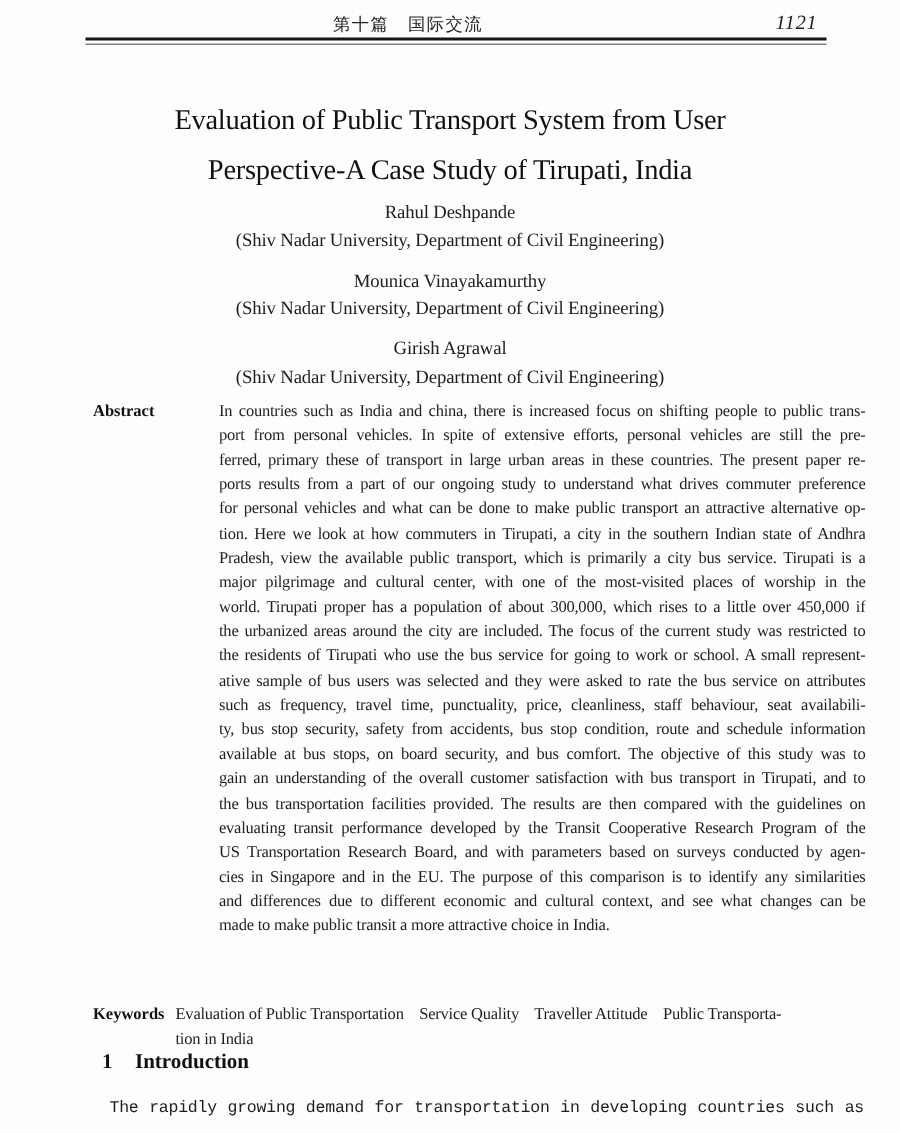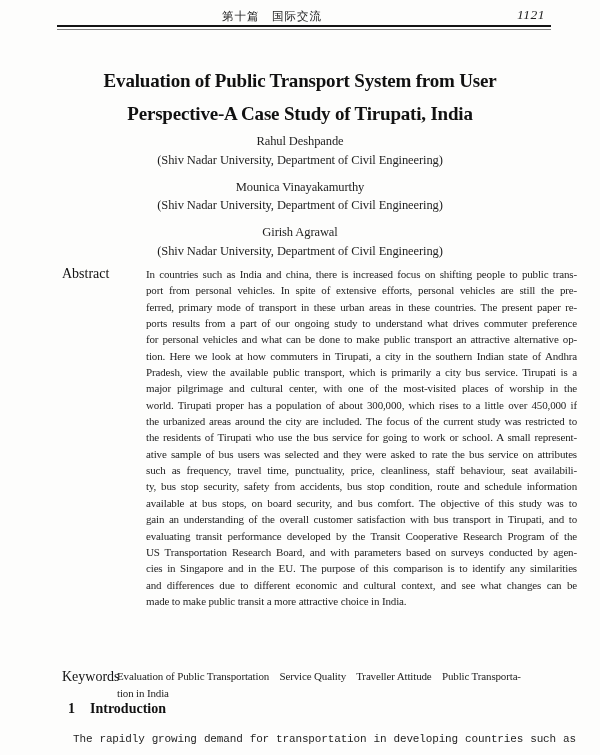--- a/index.html
+++ b/index.html
@@ -25,40 +25,40 @@
   .head-rule {
     position: absolute; top: 25px; left: 57px; width: 494px;
     height: 2px;
     border-top: 2px solid #141414;
     border-bottom: 1px solid #7e7e7e;
   }
 
   
   .paper-title {
     position: absolute; top: 64px; left: 0; width: 600px;
-    text-align: center; font-weight: bold; font-size: 19px;
+    text-align: center; font-weight: normal; font-size: 19px;
     line-height: 33px; color: #111; letter-spacing: -0.2px;
   }
 
   
   .authors {
     position: absolute; top: 132px; left: 0; width: 600px;
     text-align: center; font-size: 12.5px; letter-spacing: -0.1px;
   }
   .author-block { margin-bottom: 8.5px; }
   .author-block div { line-height: 18.6px; }
 
   
   .abstract {
     position: absolute; top: 266px; left: 62px; width: 515px;
     font-size: 11px;
   }
   .block-label {
     float: left; width: 55px;
-    font-weight: normal; font-size: 14px; color: #111;
+    font-weight: bold; font-size: 11px; color: #111;
     line-height: 16.35px;
   }
   .abstract-text { margin-left: 84px; letter-spacing: -0.15px; }
   .abstract-text .tline {
     height: 16.35px; line-height: 16.35px; overflow: hidden;
     text-align: justify; text-align-last: justify;
   }
   .abstract-text .tline:last-child { text-align: left; text-align-last: left; }
 
   
@@ -112,34 +112,35 @@
       <div>Girish Agrawal</div>
       <div>(Shiv Nadar University, Department of Civil Engineering)</div>
     </div>
   </div>
 
   <div class="abstract">
     <div class="block-label">Abstract</div>
     <div class="abstract-text">
         <div class="tline">In countries such as India and china, there is increased focus on shifting people to public trans-</div>
         <div class="tline">port from personal vehicles. In spite of extensive efforts, personal vehicles are still the pre-</div>
-        <div class="tline">ferred, primary mode of transport in these urban areas in these countries. The present paper re-</div>
+        <div class="tline">ferred, primary these of transport in large urban areas in these countries. The present paper re-</div>
         <div class="tline">ports results from a part of our ongoing study to understand what drives commuter preference</div>
         <div class="tline">for personal vehicles and what can be done to make public transport an attractive alternative op-</div>
         <div class="tline">tion. Here we look at how commuters in Tirupati, a city in the southern Indian state of Andhra</div>
         <div class="tline">Pradesh, view the available public transport, which is primarily a city bus service. Tirupati is a</div>
         <div class="tline">major pilgrimage and cultural center, with one of the most-visited places of worship in the</div>
         <div class="tline">world. Tirupati proper has a population of about 300,000, which rises to a little over 450,000 if</div>
         <div class="tline">the urbanized areas around the city are included. The focus of the current study was restricted to</div>
         <div class="tline">the residents of Tirupati who use the bus service for going to work or school. A small represent-</div>
         <div class="tline">ative sample of bus users was selected and they were asked to rate the bus service on attributes</div>
         <div class="tline">such as frequency, travel time, punctuality, price, cleanliness, staff behaviour, seat availabili-</div>
         <div class="tline">ty, bus stop security, safety from accidents, bus stop condition, route and schedule information</div>
         <div class="tline">available at bus stops, on board security, and bus comfort. The objective of this study was to</div>
         <div class="tline">gain an understanding of the overall customer satisfaction with bus transport in Tirupati, and to</div>
+        <div class="tline">the bus transportation facilities provided. The results are then compared with the guidelines on</div>
         <div class="tline">evaluating transit performance developed by the Transit Cooperative Research Program of the</div>
         <div class="tline">US Transportation Research Board, and with parameters based on surveys conducted by agen-</div>
         <div class="tline">cies in Singapore and in the EU. The purpose of this comparison is to identify any similarities</div>
         <div class="tline">and differences due to different economic and cultural context, and see what changes can be</div>
         <div class="tline">made to make public transit a more attractive choice in India.</div>
       </div>
   </div>
 
   <div class="keywords">
     <div class="block-label">Keywords</div>

